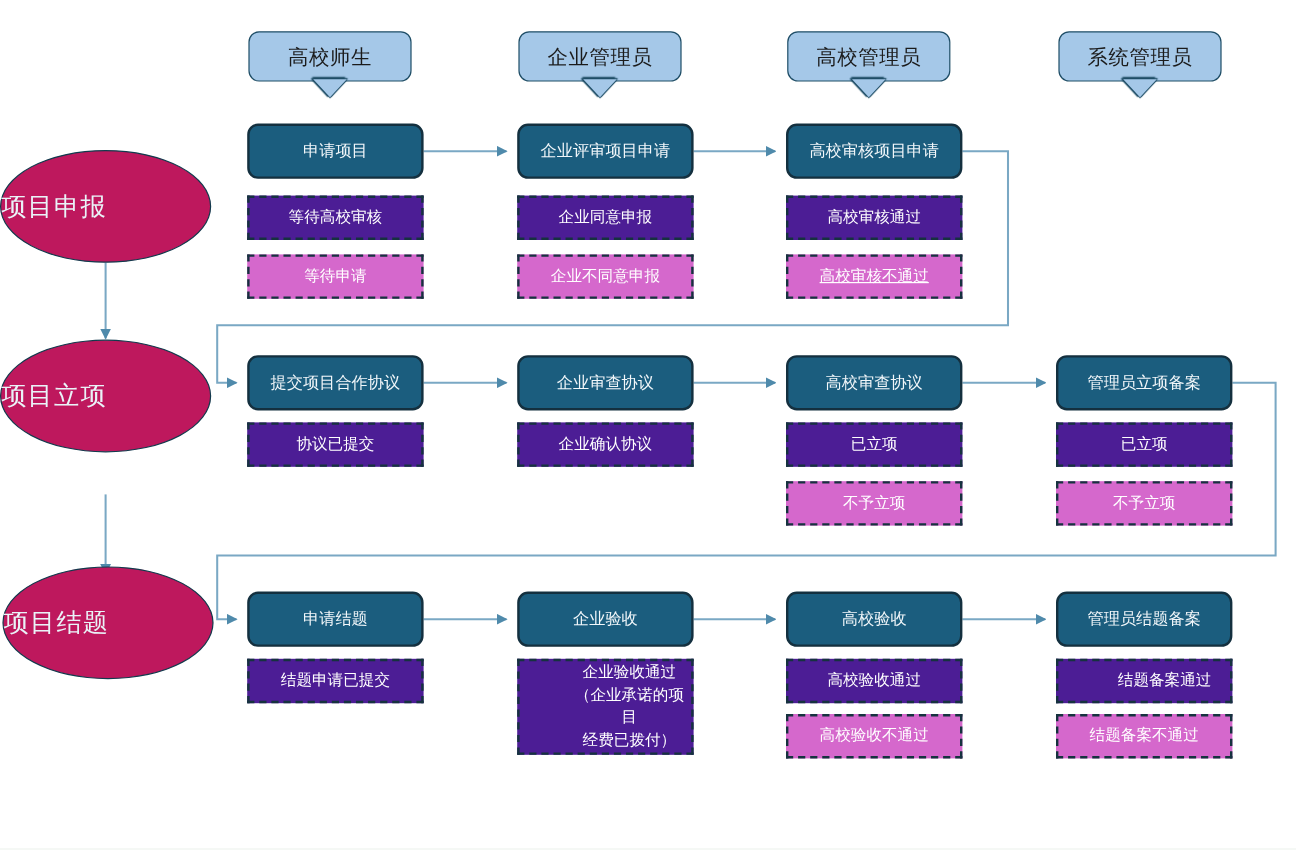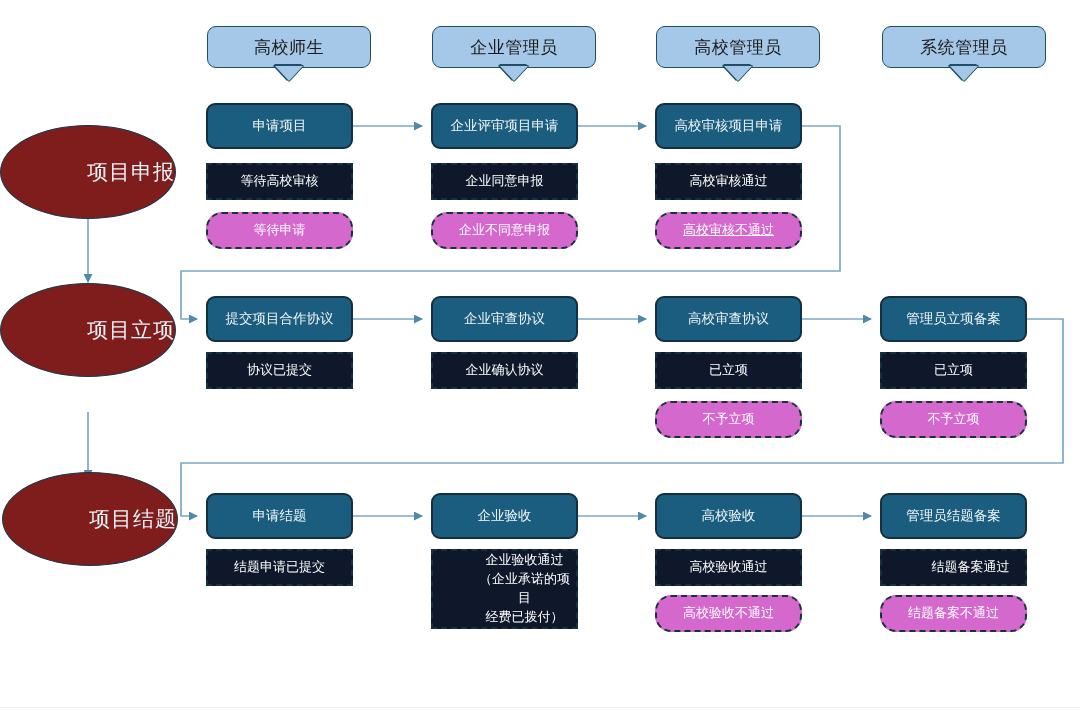--- a/index.html
+++ b/index.html
@@ -11,21 +11,21 @@
     position:relative;
   }
   #stage{position:absolute;left:0;top:0;width:1080px;height:710px;}
 
   
   #wires{position:absolute;left:0;top:0;width:1080px;height:710px;z-index:1;}
 
   
   .role{
     position:absolute;z-index:3;
-    width:164px;height:42px;
+    width:136px;height:42px;
     background:#a5c8e8;
     border:1.6px solid #1f4e67;
     border-radius:9px;
     color:#1b1b1b;
     font-size:17px;
     display:flex;align-items:center;justify-content:center;
     letter-spacing:.5px;
     box-sizing:border-box;
   }
   .role .tail{
@@ -34,26 +34,26 @@
     border-left:14px solid transparent;
     border-right:14px solid transparent;
     border-top:15px solid #a5c8e8;
     filter:drop-shadow(0 1.4px 0 #1f4e67) drop-shadow(-1.2px -.4px 0 #1f4e67) drop-shadow(1.2px -.4px 0 #1f4e67);
   }
 
   
   .phase{
     position:absolute;z-index:3;
     width:176px;height:94px;
-    background:#7f1d1d;
+    background:#be185d;
     border:1.6px solid #123a4d;
     border-radius:50%;
     color:#eaf3f8;
     font-size:21px;
-    display:flex;align-items:center;justify-content:flex-end;
+    display:flex;align-items:center;justify-content:flex-start;
     letter-spacing:1px;
     box-sizing:border-box;
   }
 
   
   .node{
     position:absolute;z-index:3;
     width:147px;height:46px;
     background:#1b5d7e;
     border:2px solid #14303f;
@@ -70,22 +70,22 @@
     position:absolute;z-index:3;
     width:147px;height:37px;
     border:2.2px dashed #16323f;
     color:#ffffff;
     font-size:13px;
     display:flex;align-items:center;justify-content:center;
     text-align:center;line-height:1.45;
     box-sizing:border-box;
     white-space:pre-line;
   }
-  .chip.ok{background:#0f172a;}
-  .chip.no{background:#d568cc;border-radius:16px;}
+  .chip.ok{background:#4c1d95;}
+  .chip.no{background:#d568cc;}
   .chip.tall{height:80px;font-size:13px;padding-left:40px;}
 
   .hairline{
     position:absolute;left:0;top:707px;width:1080px;height:1px;
     background:#eef3ee;z-index:0;
   }
 </style>
 </head>
 <body>
 

